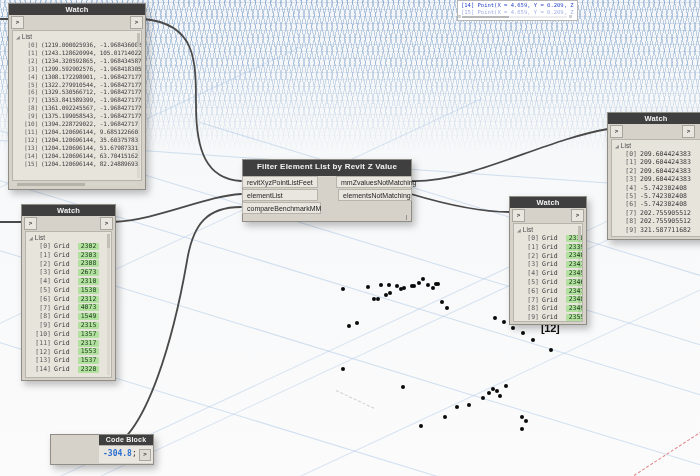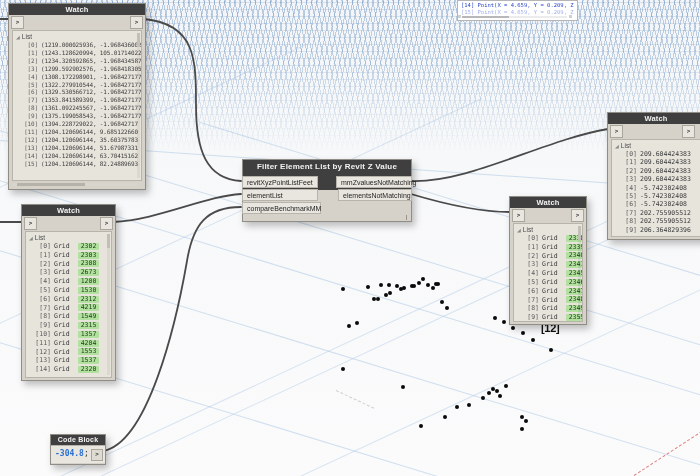--- a/index.html
+++ b/index.html
@@ -229,21 +229,21 @@
       <div class="vscroll">
           <div class="vthumb"></div>
         </div>
     </div>
     <div class="hscroll">
         <div class="hthumb"></div>
       </div>
   </div>
 
   <div class="node" style="left:242px;top:159px;width:168px;height:61px;">
-    <div class="ntitle" style="height:30px;line-height:13px;font-size:8px;">Filter Element List by Revit Z Value</div>
+    <div class="ntitle" style="height:16px;line-height:13px;font-size:8px;">Filter Element List by Revit Z Value</div>
     <div class="frow" style="left:-1px;top:16px;width:76px;">revitXyzPointListFeet</div>
     <div class="frow" style="left:-1px;top:29px;width:76px;">elementList</div>
     <div class="frow" style="left:-1px;top:42px;width:79px;">compareBenchmarkMM</div>
     <div class="frow right" style="right:-1px;top:16px;width:76px;">mmZvaluesNotMatching</div>
     <div class="frow right" style="right:-1px;top:29px;width:74px;">elementsNotMatching</div>
     <div class="lacing">|</div>
   </div>
 
   <div class="node" style="left:21px;top:204px;width:93px;height:175px;">
     <div class="ntitle">Watch</div>
@@ -270,56 +270,56 @@
             <span class="badge">2308</span>
           </div>
           <div class="lrow">
             <span class="idx">[3]</span>
             <span class="val">Grid</span>
             <span class="badge">2673</span>
           </div>
           <div class="lrow">
             <span class="idx">[4]</span>
             <span class="val">Grid</span>
-            <span class="badge">1200</span>
+            <span class="badge">2310</span>
           </div>
           <div class="lrow">
             <span class="idx">[5]</span>
             <span class="val">Grid</span>
             <span class="badge">1530</span>
           </div>
           <div class="lrow">
             <span class="idx">[6]</span>
             <span class="val">Grid</span>
             <span class="badge">2312</span>
           </div>
           <div class="lrow">
             <span class="idx">[7]</span>
             <span class="val">Grid</span>
-            <span class="badge">4219</span>
+            <span class="badge">4073</span>
           </div>
           <div class="lrow">
             <span class="idx">[8]</span>
             <span class="val">Grid</span>
             <span class="badge">1549</span>
           </div>
           <div class="lrow">
             <span class="idx">[9]</span>
             <span class="val">Grid</span>
             <span class="badge">2315</span>
           </div>
           <div class="lrow">
             <span class="idx">[10]</span>
             <span class="val">Grid</span>
             <span class="badge">1357</span>
           </div>
           <div class="lrow">
             <span class="idx">[11]</span>
             <span class="val">Grid</span>
-            <span class="badge">4204</span>
+            <span class="badge">2317</span>
           </div>
           <div class="lrow">
             <span class="idx">[12]</span>
             <span class="val">Grid</span>
             <span class="badge">1553</span>
           </div>
           <div class="lrow">
             <span class="idx">[13]</span>
             <span class="val">Grid</span>
             <span class="badge">1537</span>
@@ -442,27 +442,27 @@
           <div class="lrow">
             <span class="idx">[7]</span>
             <span class="val">202.755905512</span>
           </div>
           <div class="lrow">
             <span class="idx">[8]</span>
             <span class="val">202.755905512</span>
           </div>
           <div class="lrow">
             <span class="idx">[9]</span>
-            <span class="val">206.364829396</span>
-          </div>
-        </div>
-    </div>
-  </div>
-
-  <div class="node" style="left:50px;top:434px;width:54px;height:29px;">
+            <span class="val">321.587711682</span>
+          </div>
+        </div>
+    </div>
+  </div>
+
+  <div class="node" style="left:50px;top:434px;width:54px;height:29px;padding-left:48px;">
     <div class="ntitle" style="height:10px;line-height:10px;font-size:7px;">Code Block</div>
     <div class="cbody">
       <span class="cval">-304.8</span><span class="csuf">;</span>
       <span class="cport">&gt;</span>
     </div>
   </div>
 
   <div class="bubble">
     <div class="bl">[14] Point(X = 4.659, Y = 0.209, Z = 1,</div>
     <div class="bl dim">[15] Point(X = 4.659, Y = 0.209, Z = 1,</div>

